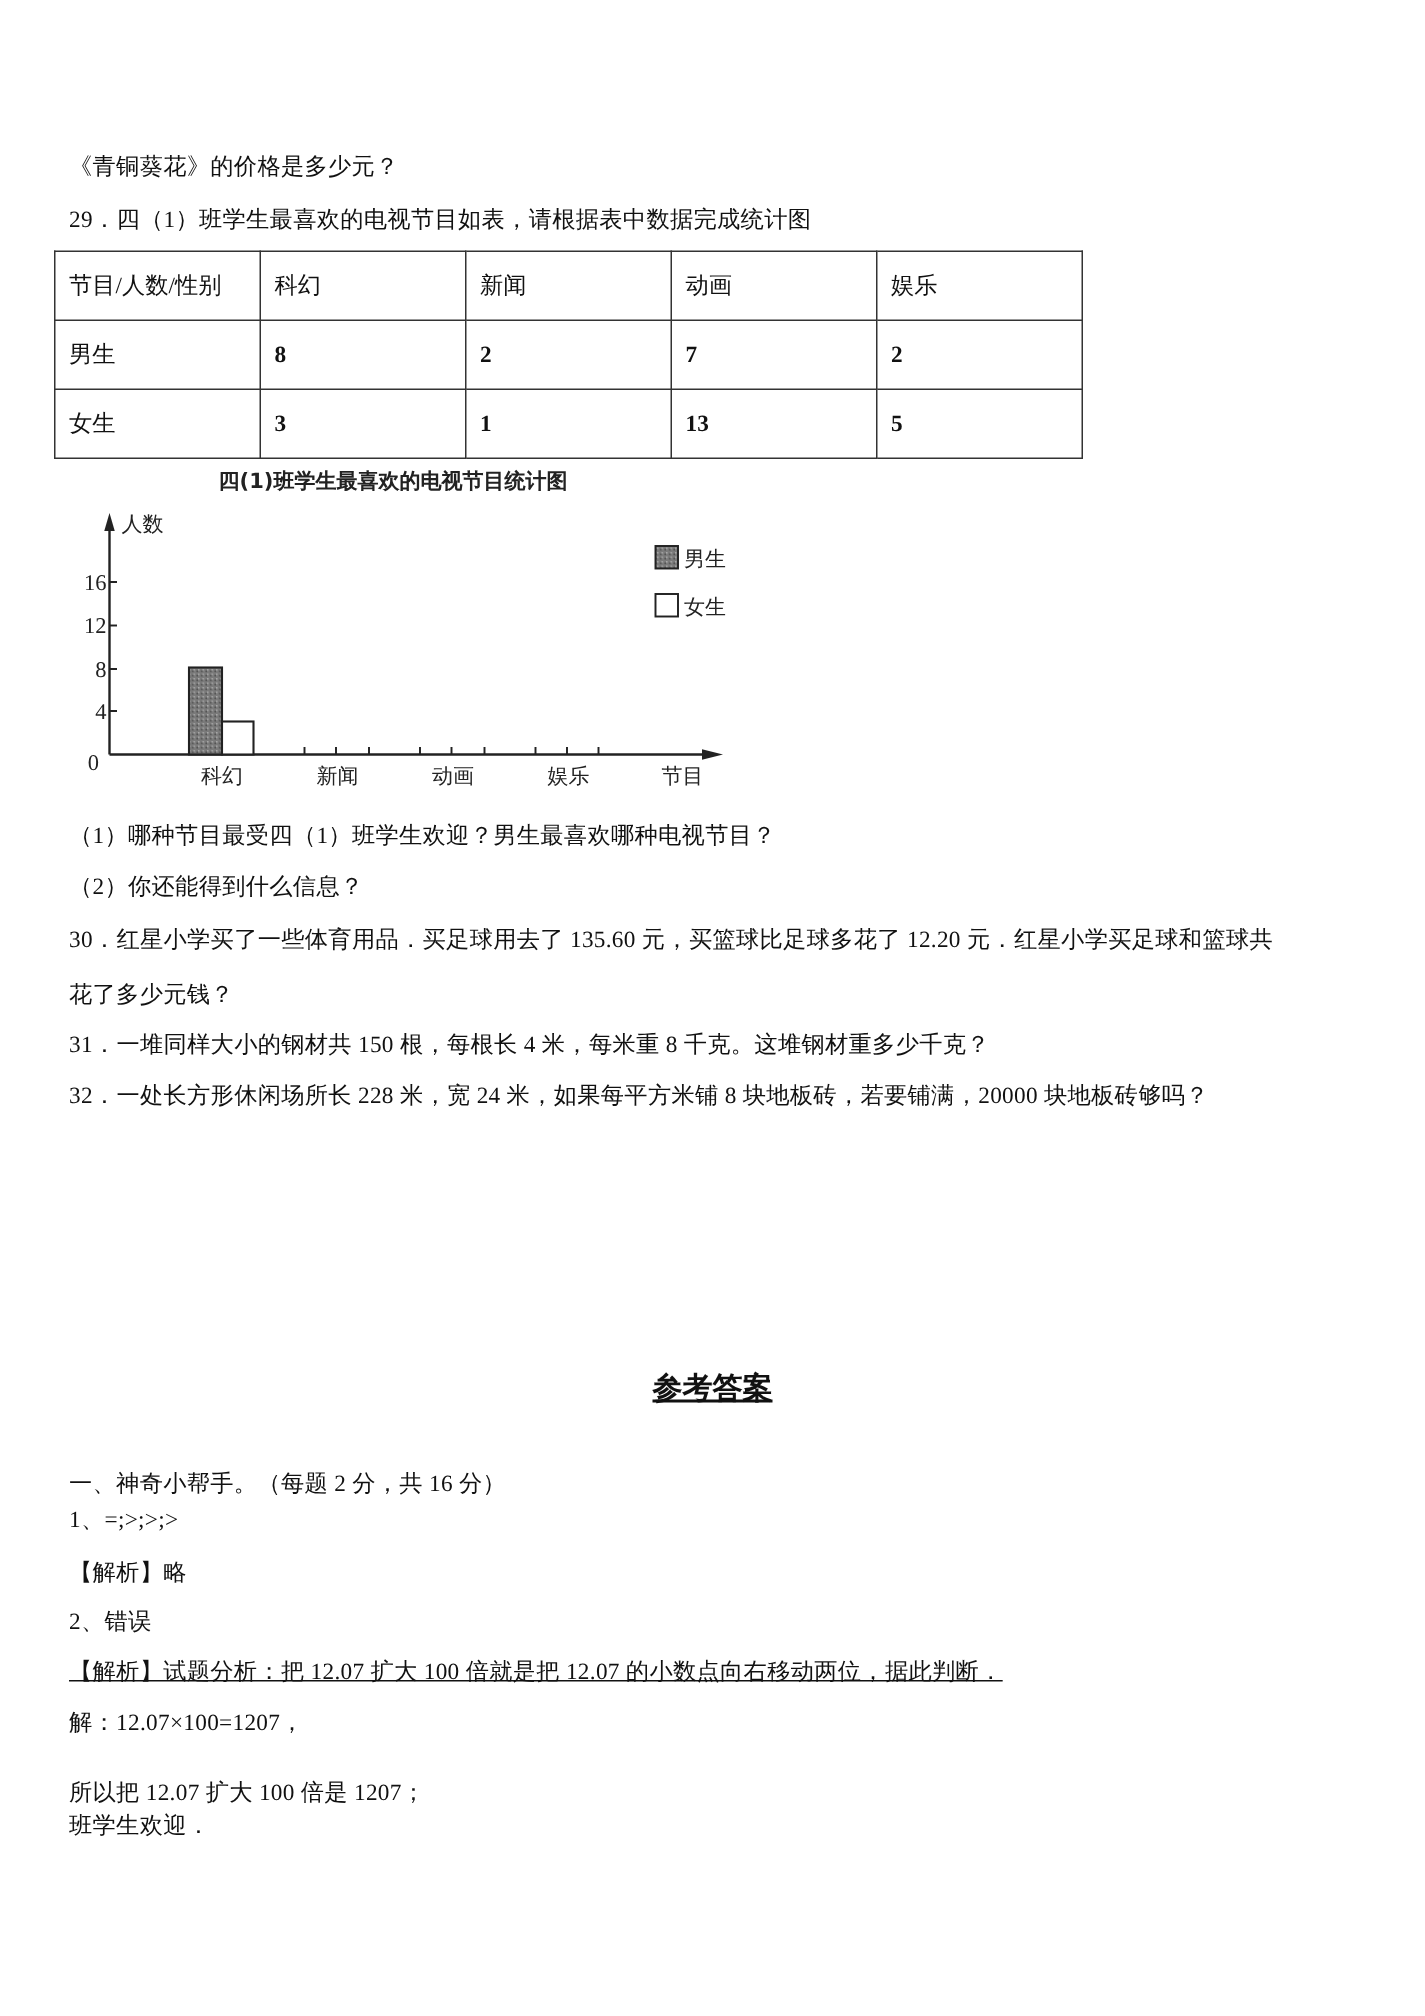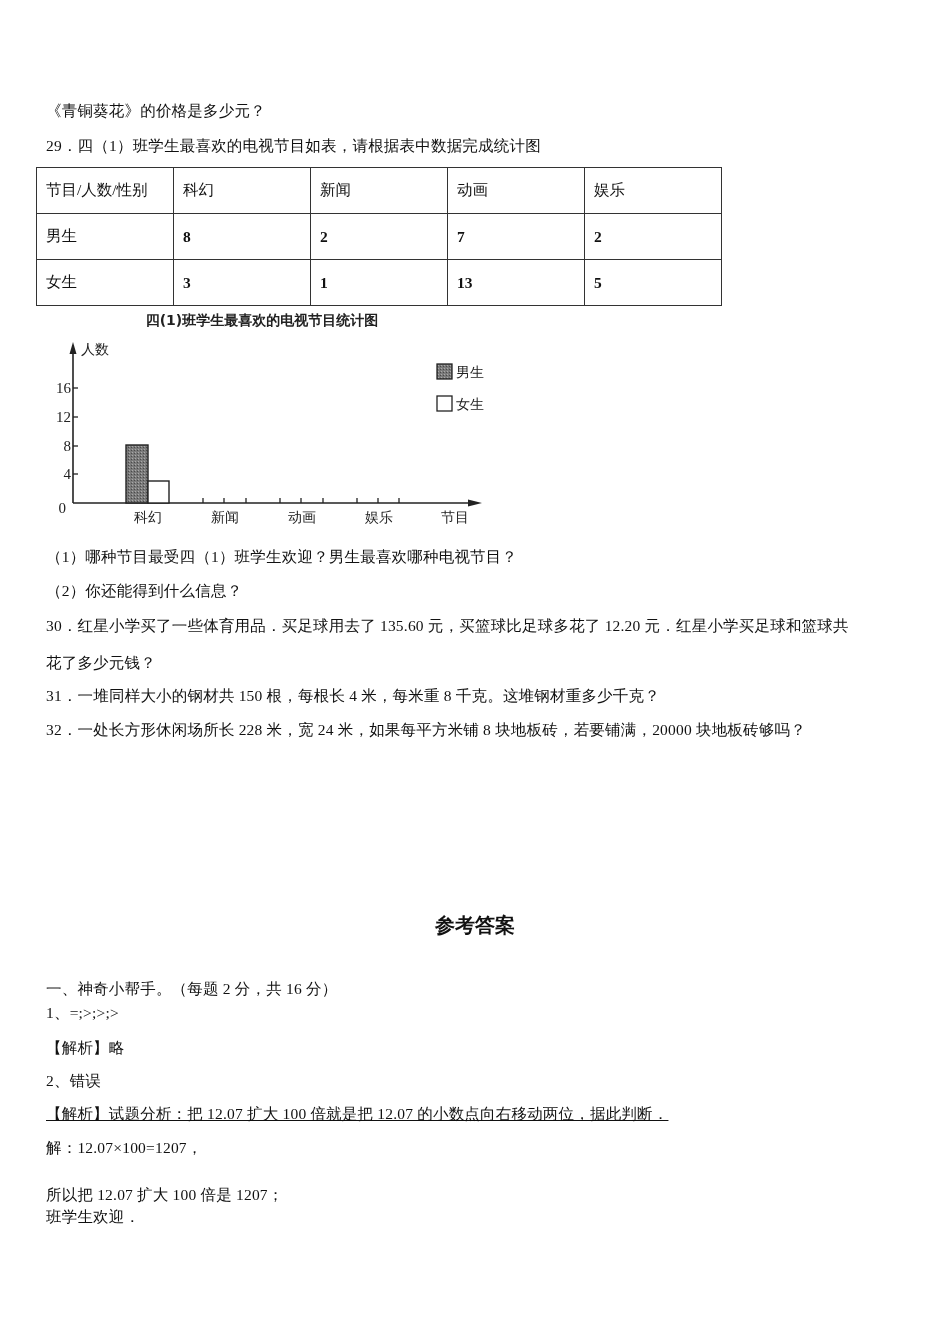--- a/index.html
+++ b/index.html
@@ -18,21 +18,21 @@
   }
   table.data td {
     border: 1.3px solid #333; height: 45px; padding: 0 0 0 9px;
     vertical-align: middle; text-align: left;
   }
   table.data td.num { font-weight: bold; }
   .chart-wrap { position: absolute; left: 36px; top: 308px; width: 470px; height: 225px; }
   .answer-title {
     position: absolute; left: 0; width: 950px; top: 912px; text-align: center;
     font-family: "DejaVu Sans", "Liberation Sans", sans-serif;
-    font-weight: bold; font-size: 20px;
+    font-weight: bold; font-size: 20px; text-decoration: underline;
   }
 </style>
 </head>
 <body>
 
 <div class="line" style="top:101px;">《青铜葵花》的价格是多少元？</div>
 <div class="line" style="top:136px;">29．四（1）班学生最喜欢的电视节目如表，请根据表中数据完成统计图</div>
 
 <table class="data">
   <tbody>

